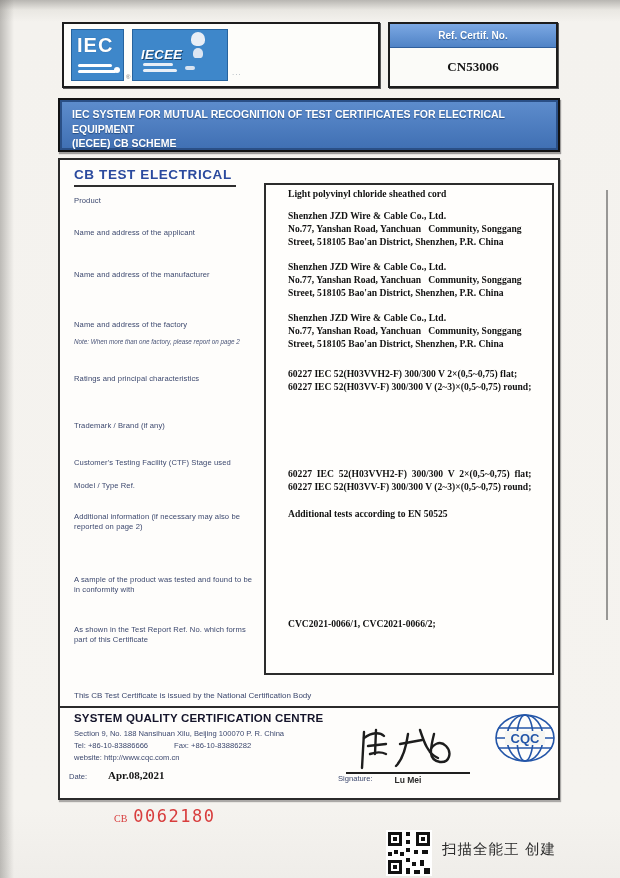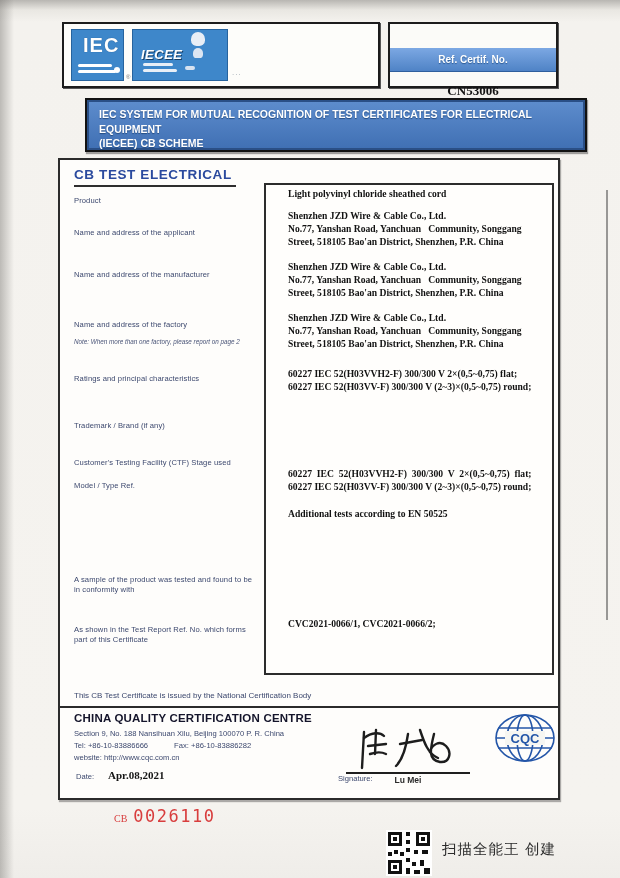--- a/index.html
+++ b/index.html
@@ -11,50 +11,50 @@
   .paper::before{ content:""; position:absolute; left:0; top:0; bottom:0; width:14px;
     background:linear-gradient(90deg,rgba(120,118,114,.45),rgba(120,118,114,0)); }
   .paper::after{ content:""; position:absolute; right:12px; top:190px; height:430px; width:2px;
     background:rgba(40,40,40,.45); }
 
   
   .logo-box{ position:absolute; left:62px; top:22px; width:318px; height:66px;
     border:2px solid #1c1c1c; background:#fdfdfa; box-shadow:1px 1px 0 #555; }
   .iec-logo{ position:absolute; left:7px; top:5px; width:53px; height:52px;
     background:#3e87ca; border:1px solid #26639e; color:#fff; }
-  .iec-text{ font-weight:bold; font-size:20px; letter-spacing:1px; padding:4px 0 0 11px;
+  .iec-text{ font-weight:bold; font-size:20px; letter-spacing:1px; padding:4px 0 0 5px;
     text-shadow:0 0 1px #1c4f83; }
   .iec-bar{ position:absolute; left:6px; height:3px; background:#fff; border-radius:2px; }
   .bar1{ top:34px; width:34px; } .bar2{ top:40px; width:38px; }
   .iec-dot{ position:absolute; left:42px; top:37px; width:6px; height:6px; background:#fff; border-radius:50%; }
   .iec-reg{ position:absolute; left:62px; top:50px; font-size:6px; color:#777; }
   .iecee-logo{ position:absolute; left:68px; top:5px; width:96px; height:52px;
     background:#3e87ca; border:1px solid #26639e; }
   .iecee-figure{ position:absolute; left:58px; top:2px; width:14px; height:14px;
     background:#e8eef6; border-radius:50% 50% 40% 40%; box-shadow:0 14px 0 -2px #dbe5f2; }
   .iecee-text{ font-style:italic; font-weight:bold; font-size:13px; color:#fff;
     text-shadow:1px 1px 0 #173e66; padding:17px 0 0 8px; letter-spacing:.5px; }
   .iecee-bar{ position:absolute; background:#e9eff7; height:3px; border-radius:2px; }
   .ib1{ left:10px; top:33px; width:30px; } .ib2{ left:10px; top:39px; width:34px; }
   .ib3{ left:52px; top:36px; width:10px; height:4px; background:#d6e2f0; }
   .iecee-dots{ position:absolute; left:168px; top:44px; font-size:8px; color:#9aa4ae; letter-spacing:1px; }
   .ref-box{ position:absolute; left:388px; top:22px; width:170px; height:66px;
     border:2px solid #1c1c1c; background:#fbfbf8; box-shadow:1px 1px 0 #555; }
   .ref-band{ height:24px; background:linear-gradient(180deg,#7ca8e3,#4f83c6);
     color:#fff; font-weight:bold; font-size:10px; text-align:center; line-height:24px;
-    text-shadow:0 1px 1px #2b5a94; border-bottom:1px solid #2f5f9d;margin-top:24px; }
+    text-shadow:0 1px 1px #2b5a94; border-bottom:1px solid #2f5f9d; }
   .ref-value{ font-family:"Liberation Serif",serif; font-weight:bold; font-size:13px;
     color:#151515; text-align:center; padding-top:11px; }
 
   
   .banner{ position:absolute; left:58px; top:98px; width:502px; height:54px;
     background:linear-gradient(180deg,#5e8dcd,#3f6fb3); border:2px solid #121212;
     box-shadow:inset 0 0 0 2px #2a4f86, 1px 2px 1px rgba(0,0,0,.35);
     color:#fff; font-weight:bold; font-size:10.5px; line-height:1.4;
-    padding:7px 12px; white-space:pre-wrap; text-shadow:0 1px 1px #244b80;margin-left:27px; }
+    padding:7px 12px; white-space:pre-wrap; text-shadow:0 1px 1px #244b80; }
 
   
   .frame{ position:absolute; left:58px; top:158px; width:502px; height:642px;
     border:2px solid #2b2b2b; background:#fefdfb; box-shadow:1px 2px 1px rgba(0,0,0,.3); }
   .cert-title{ position:absolute; left:14px; top:7px; color:#2b4a9e; font-weight:bold;
     font-size:13.5px; letter-spacing:.6px; border-bottom:2px solid #2e2e2e; padding:0 4px 3px 0; }
   .value-box{ position:absolute; left:204px; top:23px; width:290px; height:492px;
     border:2px solid #2c2c2c; background:#fffefc; }
   .lbl{ position:absolute; left:14px; width:185px; color:#3c486e; font-size:7.6px;
     line-height:1.35; letter-spacing:.1px; }
@@ -62,21 +62,21 @@
   .val{ position:absolute; left:228px; width:272px; font-family:"Liberation Serif",serif;
     font-weight:bold; font-size:9.6px; color:#121212; line-height:1.34; white-space:pre-wrap; }
   .issued{ position:absolute; left:14px; top:531px; color:#3c486e; font-size:8px; }
   .footer-divider{ position:absolute; left:0; top:546px; width:100%; border-top:2px solid #2b2b2b; }
 
   
   .org-name{ position:absolute; left:14px; top:552px; color:#14142a; font-weight:bold; font-size:11.5px; letter-spacing:.2px; }
   .org-line{ position:absolute; left:14px; color:#3c486e; font-size:7.6px; }
   .addr{ top:569px; } .telfax{ top:581px;text-align:right; } .site{ top:593px; }
   .telfax .gap{ display:inline-block; width:26px; }
-  .date-label{ position:absolute; left:16px; top:612px; color:#3c486e; font-size:7.6px; }
+  .date-label{ position:absolute; left:9px; top:612px; color:#3c486e; font-size:7.6px; }
   .date-value{ position:absolute; left:48px; top:609px; font-family:"Liberation Serif",serif;
     font-weight:bold; font-size:11px; color:#151515; }
   .sig-label{ position:absolute; left:250px; top:614px; color:#3c486e; font-size:7.6px;padding-left:28px; }
   .sig-script{ position:absolute; left:290px; top:564px; width:116px; height:48px; }
   .sig-line{ position:absolute; left:286px; top:612px; width:124px; border-top:2px solid #1e1e1e; }
   .sig-name{ position:absolute; left:286px; top:615px; width:124px; text-align:center;
     color:#2a2a2a; font-weight:bold; font-size:8.5px; }
   .cqc-logo{ position:absolute; left:432px; top:550px; width:66px; height:56px; }
 
   
@@ -124,20 +124,21 @@
 
     <div class="lbl" style="top:36px">Product</div>
     <div class="lbl" style="top:68px">Name and address of the applicant</div>
     <div class="lbl" style="top:110px">Name and address of the manufacturer</div>
     <div class="lbl" style="top:160px">Name and address of the factory</div>
     <div class="lbl-note" style="top:178px">Note: When more than one factory, please report on page 2</div>
     <div class="lbl" style="top:214px">Ratings and principal characteristics</div>
     <div class="lbl" style="top:261px">Trademark / Brand (if any)</div>
     <div class="lbl" style="top:298px">Customer's Testing Facility (CTF) Stage used</div>
     <div class="lbl" style="top:321px">Model / Type Ref.</div>
+    <div class="lbl" style="top:352px">Additional information (if necessary may also be reported on page 2)</div>
     <div class="lbl" style="top:465px">As shown in the Test Report Ref. No. which forms part of this Certificate</div>
     <div class="lbl" style="top:415px">A sample of the product was tested and found to be in conformity with</div>
 
     <div class="val" style="top:28px">Light polyvinyl chloride sheathed cord</div>
     <div class="val" style="top:50px">Shenzhen JZD Wire &amp; Cable Co., Ltd.
 No.77, Yanshan Road, Yanchuan   Community, Songgang
 Street, 518105 Bao'an District, Shenzhen, P.R. China</div>
     <div class="val" style="top:101px">Shenzhen JZD Wire &amp; Cable Co., Ltd.
 No.77, Yanshan Road, Yanchuan   Community, Songgang
 Street, 518105 Bao'an District, Shenzhen, P.R. China</div>
@@ -147,21 +148,21 @@
     <div class="val" style="top:208px">60227 IEC 52(H03VVH2-F) 300/300 V 2×(0,5~0,75) flat;
 60227 IEC 52(H03VV-F) 300/300 V (2~3)×(0,5~0,75) round;</div>
     <div class="val" style="top:308px">60227  IEC  52(H03VVH2-F)  300/300  V  2×(0,5~0,75)  flat;
 60227 IEC 52(H03VV-F) 300/300 V (2~3)×(0,5~0,75) round;</div>
     <div class="val" style="top:348px">Additional tests according to EN 50525</div>
     <div class="val" style="top:458px">CVC2021-0066/1, CVC2021-0066/2;</div>
 
     <div class="issued">This CB Test Certificate is issued by the National Certification Body</div>
     <div class="footer-divider"></div>
 
-    <div class="org-name">CHINA QUALITY CERTIFICATION CENTRE</div>
+    <div class="org-name">SYSTEM QUALITY CERTIFICATION CENTRE</div>
     <div class="org-line addr">Section 9, No. 188 Nansihuan Xilu, Beijing 100070 P. R. China</div>
     <div class="org-line telfax">
       <span>Tel: +86-10-83886666</span><span class="gap"></span><span>Fax: +86-10-83886282</span>
     </div>
     <div class="org-line site">website: http://www.cqc.com.cn</div>
 
     <div class="date-label">Date:</div>
     <div class="date-value">Apr.08,2021</div>
 
     <div class="sig-label">Signature:</div>
@@ -189,21 +190,21 @@
         <path d="M6 18 H60"></path>
         <path d="M4 28 H62"></path>
         <path d="M6 38 H60"></path>
       </g>
       <rect x="13" y="21" width="40" height="14" fill="#f6f6f2"></rect>
       <text x="33" y="32.5" text-anchor="middle" font-family="Liberation Sans,sans-serif" font-size="13" font-weight="bold" fill="#2456a8">CQC</text>
     </svg>
   </div>
 
   <div class="stamp">
-    <span class="cb">CB</span><span class="num">0026110</span>
+    <span class="cb">CB</span><span class="num">0062180</span>
   </div>
 
   <svg class="qr" viewBox="0 0 46 46">
     <rect width="46" height="46" fill="#fff"></rect>
     <g fill="#111">
       <rect x="2" y="2" width="14" height="14"></rect>
         <rect x="30" y="2" width="14" height="14"></rect>
         <rect x="2" y="30" width="14" height="14"></rect>
       <rect x="20" y="2" width="4" height="4"></rect>
         <rect x="20" y="10" width="4" height="4"></rect>

